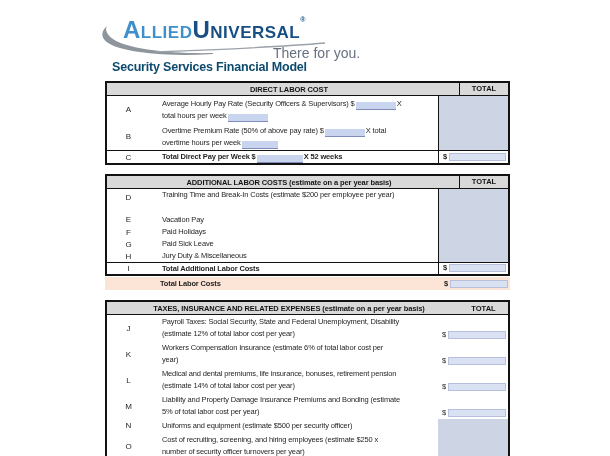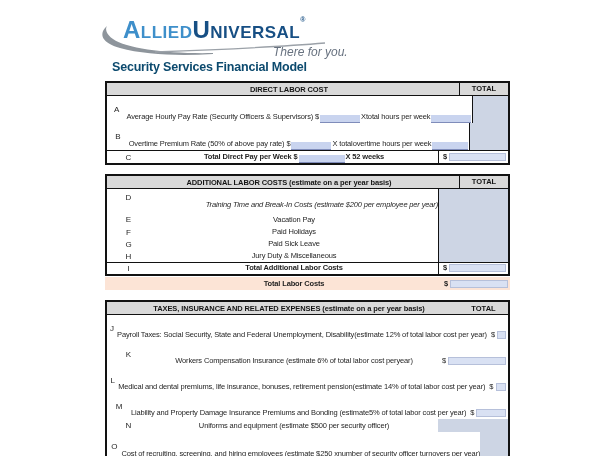--- a/index.html
+++ b/index.html
@@ -11,40 +11,40 @@
 
   
   .logo { position:absolute; left:95px; top:14px; width:305px; height:46px; }
   .logo svg { position:absolute; left:0; top:0; }
   .wordmark { position:absolute; left:28px; top:2px; white-space:nowrap; font-weight:700; letter-spacing:.5px; }
   .wm-big1, .wm-big2 { font-size:24px; }
   .wm-small1, .wm-small2 { font-size:17px; }
   .wm-big1, .wm-small1 { color:#3e8fca; }
   .wm-big2, .wm-small2 { color:#174f84; }
   .wm-reg { font-size:7px; color:#174f84; vertical-align:top; }
-  .tagline { position:absolute; left:178px; top:31px; font-size:12px; font-style:italic; color:#67717f; }
+  .tagline { position:absolute; left:178px; top:31px; font-size:14px; color:#67717f; }
 
   
   .doc-title { position:absolute; left:112px; top:60px; font-size:12.5px; font-weight:700; color:#0c4a6e; letter-spacing:-.2px; }
 
   
   .tables-wrap { position:absolute; left:105px; top:81px; width:405px; }
   .tbl { margin-bottom:9px; }
   .tbl-box { border:2px solid #121212; background:#fff; }
   .thead { display:flex; background:#d9d9d9; border-bottom:1.6px solid #121212; height:13px; align-items:center;padding-left:12px; }
   .h-title { flex:1; text-align:center; font-weight:700; font-size:7.5px; letter-spacing:-.1px; color:#141414; white-space:nowrap; }
   .h-total { width:49px; text-align:center; font-weight:700; font-size:7.5px; color:#141414; }
   .divided .h-total { border-left:1.2px solid #121212; height:100%; line-height:12px; }
 
   .row { display:flex; align-items:stretch; }
   .row.topline { border-top:1.2px solid #121212; }
   .lbl { width:43px; text-align:center; font-size:8px; color:#1f1f1f; display:flex; align-items:center; justify-content:center; }
   .row.tall .lbl { align-items:flex-start; padding-top:4px; }
-  .desc { flex:1; display:flex; flex-direction:row; justify-content:center; font-size:7.5px; letter-spacing:-.15px; line-height:12px; white-space:nowrap; overflow:visible; }
-  .row.tall .desc { justify-content:flex-end; padding-bottom:2px;font-style:italic; }
+  .desc { flex:1; display:flex; flex-direction:column; justify-content:center; font-size:7.5px; letter-spacing:-.15px; line-height:12px; white-space:nowrap; overflow:visible;margin-left:12px; }
+  .row.tall .desc { justify-content:flex-start; padding-bottom:2px; }
   .row.bold .desc { font-weight:700; }
   .dline { display:flex; align-items:flex-end; }
   .blank { display:inline-block; height:8px; background:#c9d4ef; border-bottom:1px solid #7f8cba; margin:0 1px 0 1px; }
   .tot { width:70px; display:flex; align-items:flex-end; padding:0 2px 2px 4px; font-size:7.5px; }
   .divided .tot { border-left:1.2px solid #121212; }
   .tot.shade { background:#cdd5e4; }
   .tot.money .dollar { margin-right:2px; }
   .row.bold .tot { font-weight:700; }
   .mbox { flex:1; height:8px; background:#d9e1f3; border:0.5px solid #b6c0da; margin-bottom:0.5px; }
 

